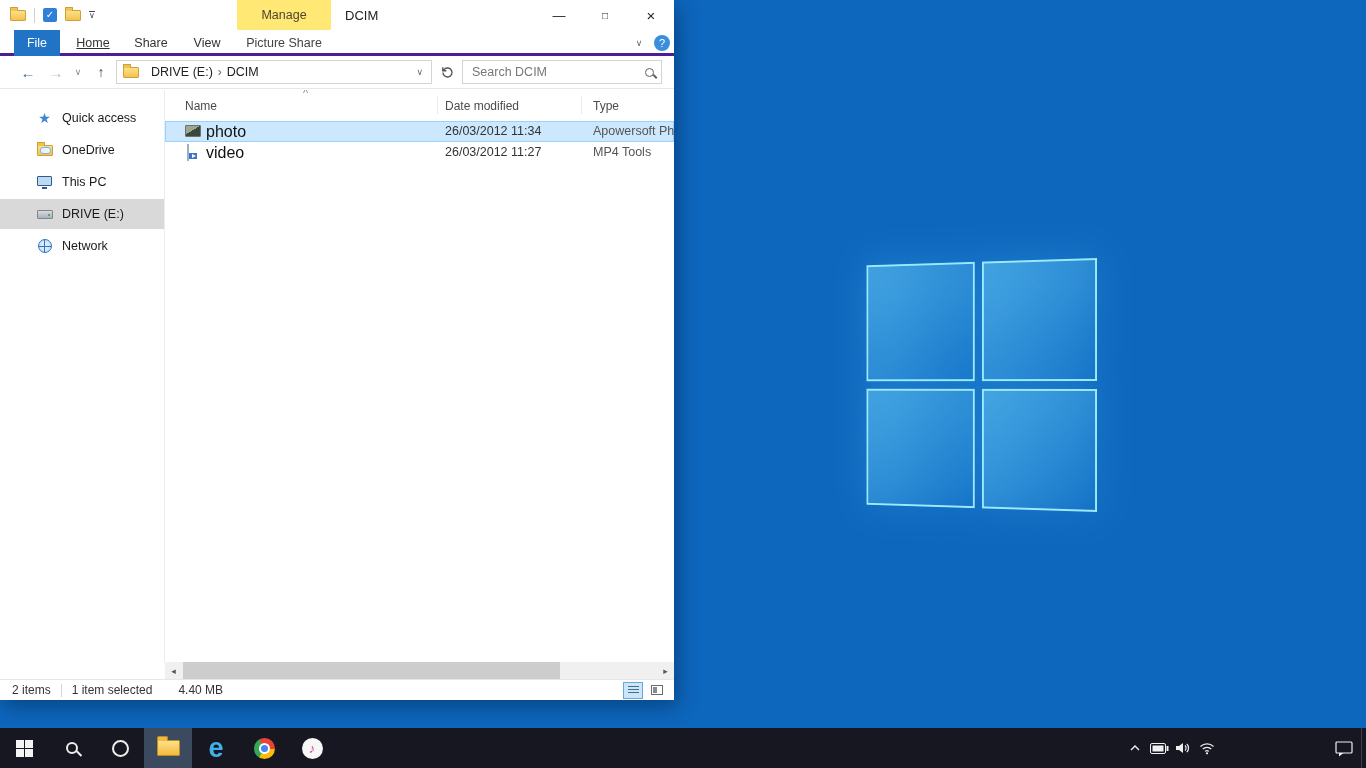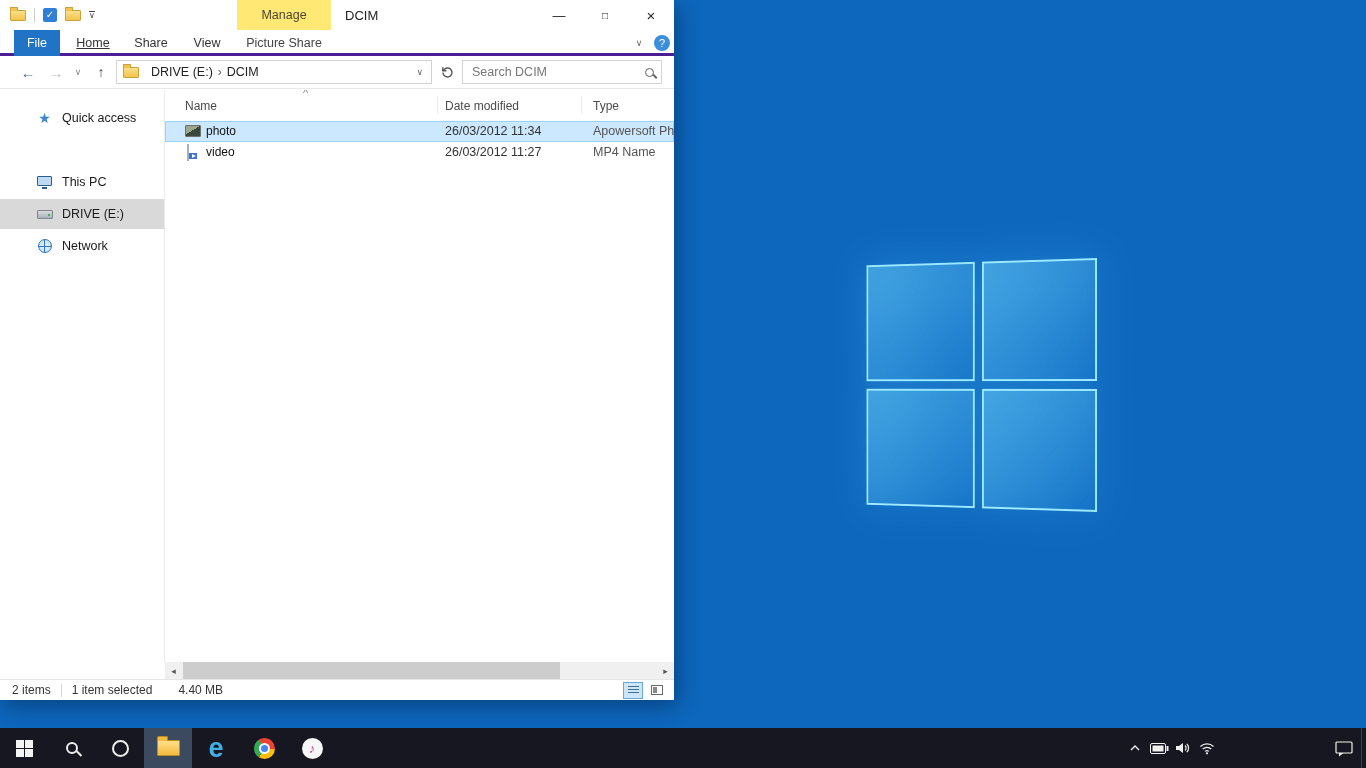--- a/index.html
+++ b/index.html
@@ -81,21 +81,21 @@
   .side-item.selected { background: #d9d9d9; }
   .side-ico { width: 17px; height: 17px; display: flex; align-items: center; justify-content: center; flex: none; }
 
   .filelist { position: relative; flex: 1; overflow: hidden; }
   .col-label { position: absolute; top: 4px; height: 24px; display: flex; align-items: center; font-size: 12px; color: #4c4c4c; }
   .col-sep { position: absolute; top: 6px; height: 18px; width: 1px; background: #ececec; }
   .sort-caret { position: absolute; left: 138px; top: -3px; font-size: 11px; color: #888; }
   .row { position: absolute; left: 0; width: 100%; height: 21px; }
   .row.selected { background: #cce8ff; box-shadow: inset 0 0 0 1px #99d1ff; }
   .row span.cell { position: absolute; top: 0; line-height: 21px; white-space: nowrap; }
-  .cell-name { left: 41px; font-size: 12px; color: #111; }
+  .cell-name { left: 41px; font-size: 16px; color: #111; }
   .cell-date { left: 280px; font-size: 12.5px; color: #333; }
   .cell-type { left: 428px; font-size: 12.5px; color: #555; }
   .row-ico { position: absolute; left: 20px; top: 4px; }
 
   .hscroll { position: absolute; left: 165px; right: 0; top: 662px; height: 17px; background: #f0f0f0; }
   .hs-btn { position: absolute; top: 0; width: 17px; height: 17px; display: flex; align-items: center; justify-content: center; color: #555; font-size: 9px; }
   .hs-thumb { position: absolute; left: 18px; top: 0; height: 17px; width: 377px; background: #cdcdcd; }
 
   .statusbar { position: absolute; left: 0; right: 0; bottom: 0; height: 21px; background: #fff; border-top: 1px solid #e6e6e6; display: flex; align-items: center; font-size: 12px; color: #333; }
   .sb-sep { width: 1px; height: 13px; background: #d6d6d6; margin: 0 10px; }
@@ -218,20 +218,26 @@
 
     <div class="bodyarea">
 
       <div class="sidebar">
         <div class="side-item" style="top:13px;">
           <span class="side-ico">
               <span class="ico-star">★</span>
             </span>
           <span>Quick access</span>
         </div>
+        <div class="side-item" style="top:45px;">
+          <span class="side-ico">
+              <span class="ico-folder ico-onedrive"></span>
+            </span>
+          <span>OneDrive</span>
+        </div>
         <div class="side-item" style="top:77px;">
           <span class="side-ico">
               <span class="ico-pc"></span>
             </span>
           <span>This PC</span>
         </div>
         <div class="side-item selected" style="top:109px;">
           <span class="side-ico">
               <span class="ico-drive"></span>
             </span>
@@ -256,21 +262,21 @@
         <div class="row selected" style="top:31px;">
           <span class="row-ico ico-photo"></span>
           <span class="cell cell-name">photo</span>
           <span class="cell cell-date">26/03/2012 11:34</span>
           <span class="cell cell-type">Apowersoft Pho</span>
         </div>
         <div class="row" style="top:52px;">
           <span class="row-ico ico-video" style="top:3px;"></span>
           <span class="cell cell-name">video</span>
           <span class="cell cell-date">26/03/2012 11:27</span>
-          <span class="cell cell-type">MP4 Name</span>
+          <span class="cell cell-type">MP4 Tools</span>
         </div>
       </div>
     </div>
 
     <div class="hscroll">
       <div class="hs-btn" style="left:0;">◂</div>
       <div class="hs-thumb"></div>
       <div class="hs-btn" style="right:0;">▸</div>
     </div>
 

